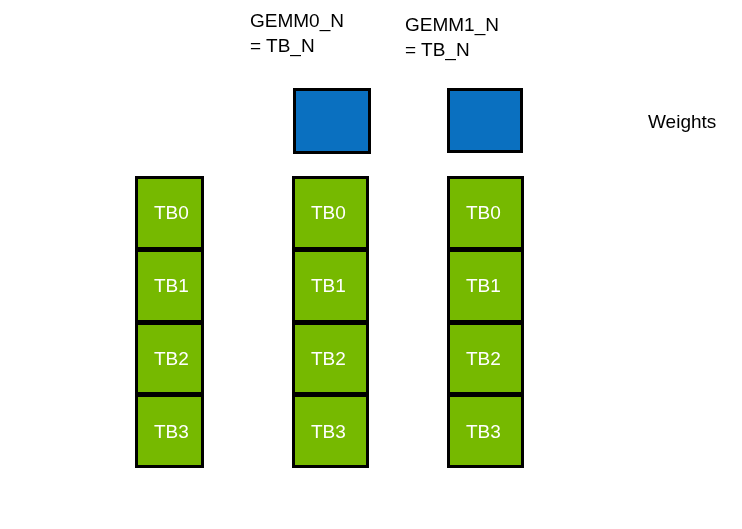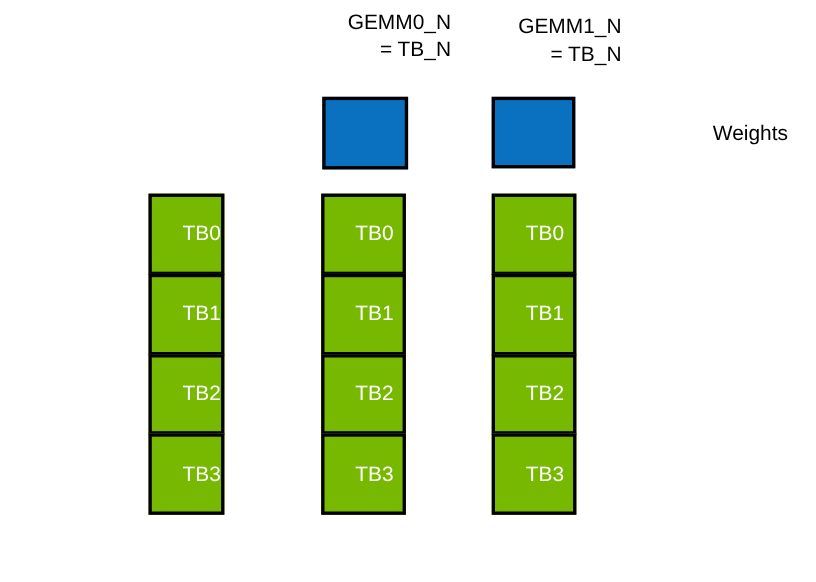--- a/index.html
+++ b/index.html
@@ -24,21 +24,21 @@
     line-height: 24px;
     white-space: pre;
   }
   .label.centered {
     text-align: center;
   }
 
   .top-label {
     font-size: 19px;
     line-height: 25px;
-    text-align: right;
+    text-align: left;
   }
 
   
   .weight-block {
     position: absolute;
     background: #0A70C0;
     border: 3px solid #000000;
     box-sizing: border-box;
   }
 
@@ -58,21 +58,21 @@
     align-items: center;
     position: relative;
   }
   .tb-cell + .tb-cell {
     margin-top: -1px;
   }
   .tb-cell-label {
     color: #ffffff;
     font-size: 19px;
     line-height: 19px;
-    padding-left: 28px;
+    padding-left: 16px;
     white-space: pre;
   }
 </style>
 </head>
 <body>
 
 <div id="canvas">
 
   <div class="label top-label" style="left:250px; top:8px; width:160px;">GEMM0_N
 = TB_N</div>

